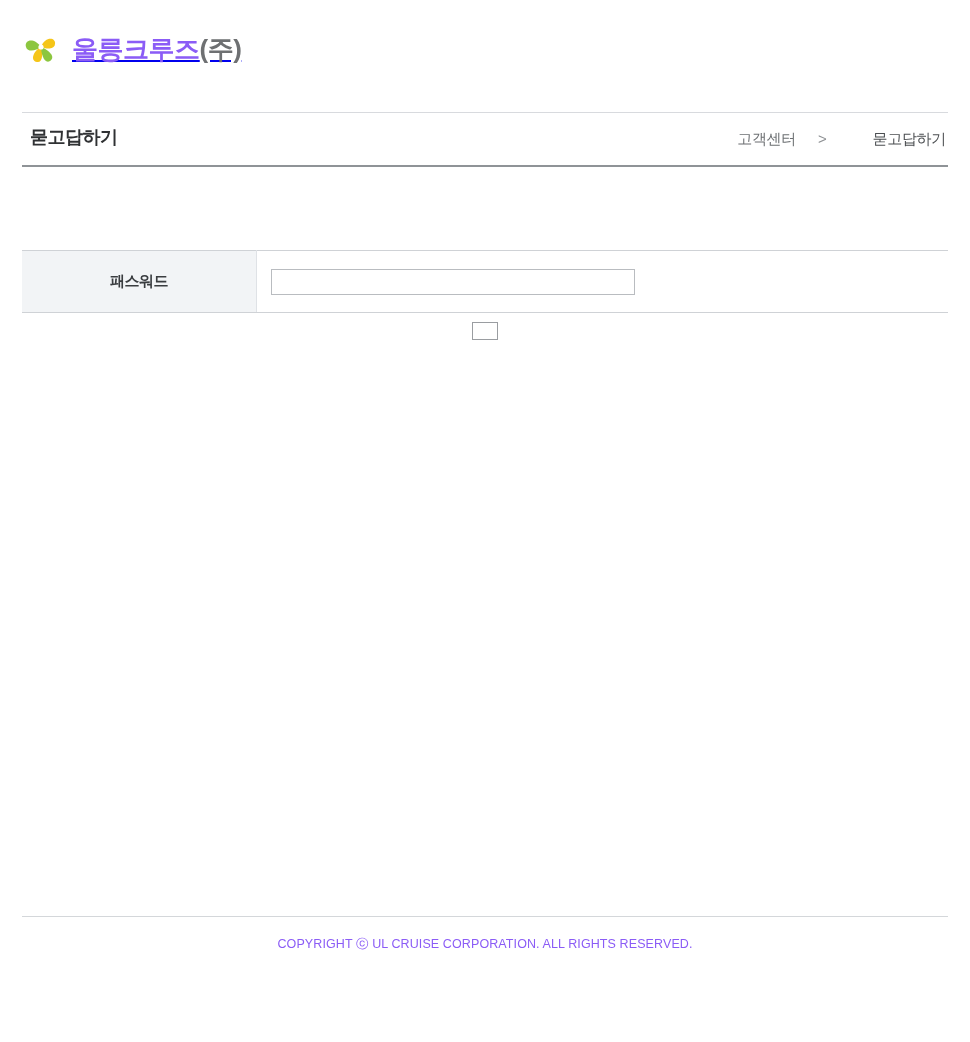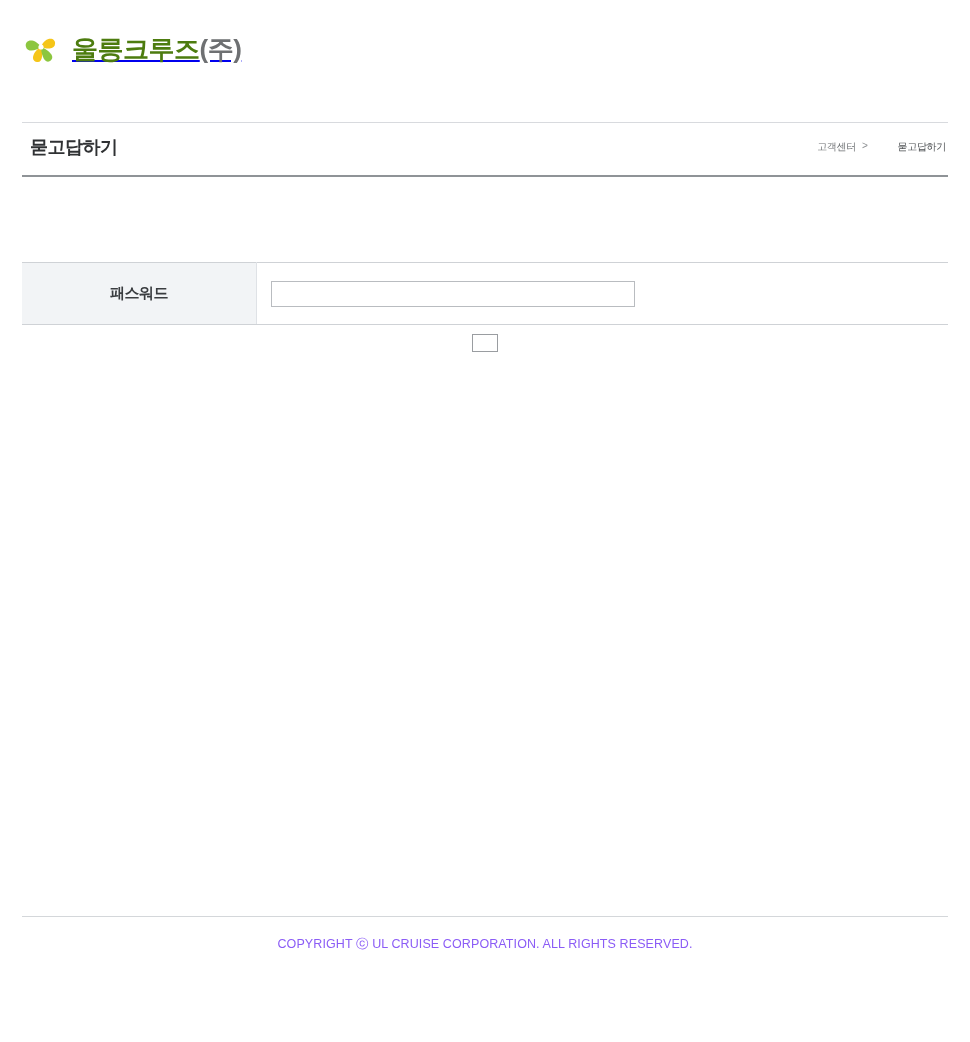--- a/index.html
+++ b/index.html
@@ -35,52 +35,52 @@
     position: relative;
     flex: none;
   }
   .logo-text {
     font-size: 26px;
     font-weight: bold;
     letter-spacing: -0.5px;
     line-height: 1;
     white-space: nowrap;
   }
-  .logo-text .blue { color: #4d7c0f; }
+  .logo-text .blue { color: #8b5cf6; }
   .logo-text .gray { color: #6e7072; }
 
   
   .titlebar {
     position: relative;
     height: 52px;
-    margin: 18px 22px;
+    margin: 8px 22px;
     border-top: 1px solid #d8dade;
     border-bottom: 2px solid #8f9397;
     background: #ffffff;
   }
   .titlebar h1 {
     position: absolute;
     left: 8px;
     top: 12px;
     margin: 0;
     font-size: 18px;
     font-weight: bold;
     color: #2f3133;
     letter-spacing: -0.5px;
   }
   .breadcrumb {
     position: absolute;
     right: 2px;
     top: 17px;
-    font-size: 10px;
+    font-size: 15px;
     color: #6d7073;
     letter-spacing: -0.3px;
     display: flex;
     align-items: flex-start;
-    gap: 6px;
+    gap: 22px;
   }
   .breadcrumb .crumb-sep { color: #8d9093; }
   .breadcrumb .crumb-current {
     color: #4b4e51;
     margin-left: 24px;
   }
 
   
   .content {
     margin: 16px 22px;

